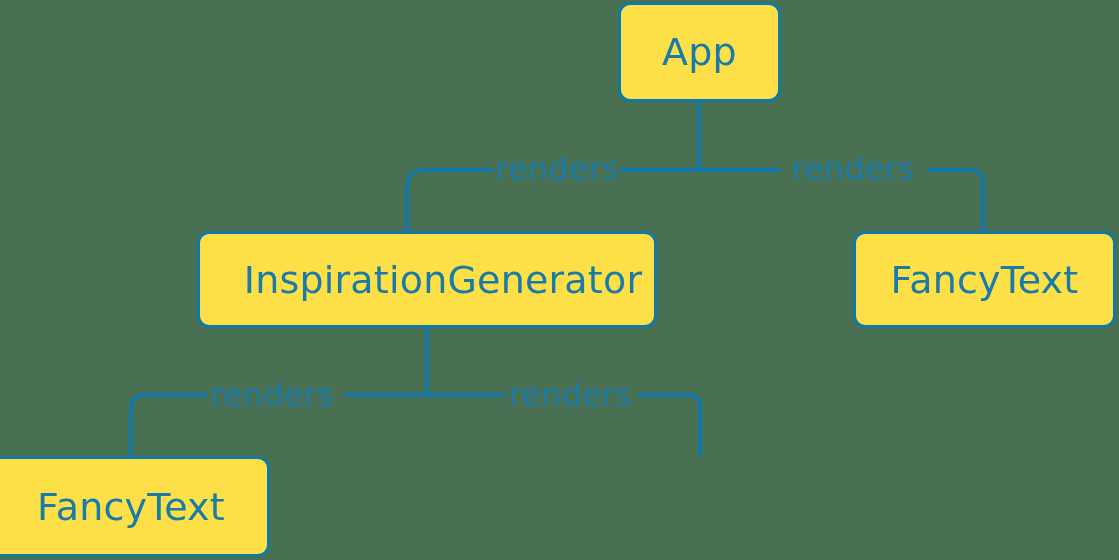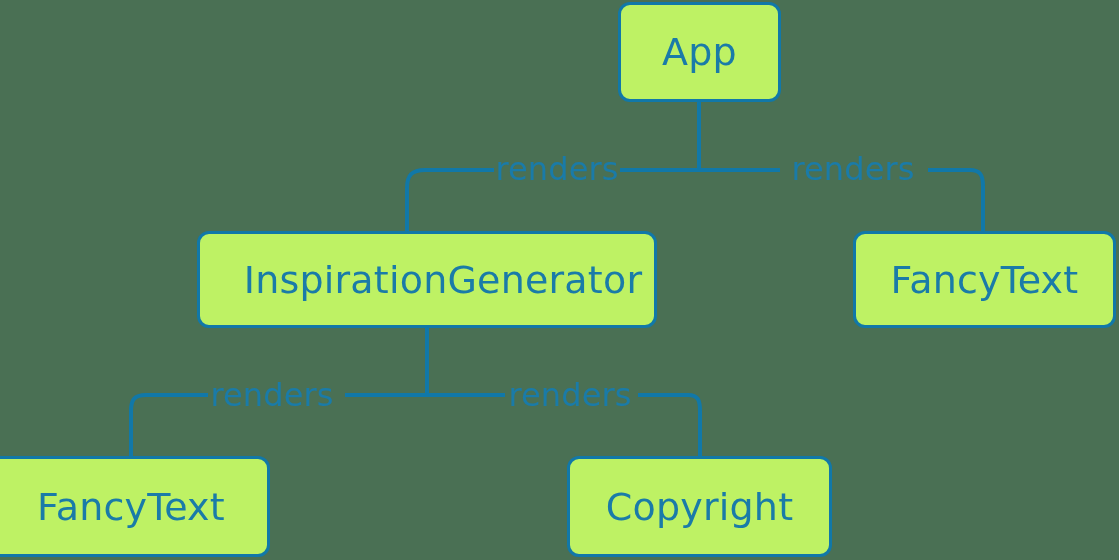--- a/index.html
+++ b/index.html
@@ -21,21 +21,21 @@
   #edge-layer {
     position: absolute;
     left: 0;
     top: 0;
     width: 1119px;
     height: 560px;
   }
   .node {
     position: absolute;
     box-sizing: border-box;
-    background: #bef264;
+    background: #fde047;
     border: 3px solid #1178a8;
     border-radius: 12px;
     display: flex;
     align-items: center;
     justify-content: center;
     color: #1a7ba8;
     font-family: "DejaVu Sans", sans-serif;
     font-size: 38px;
     font-weight: 400;
     letter-spacing: 0.2px;
@@ -95,17 +95,14 @@
   </div>
 
   <div class="node" style="left:853px; top:231px; width:263px; height:97px;">
     <span class="node-label">FancyText</span>
   </div>
 
   <div class="node" style="left:-38px; top:456px; width:308px; height:101px;">
     <span class="node-label" style="margin-left:30px;">FancyText</span>
   </div>
 
-  <div class="node" style="left:567px; top:456px; width:265px; height:101px;">
-    <span class="node-label">Copyright</span>
-  </div>
 
 </div>
 
 </body></html>

